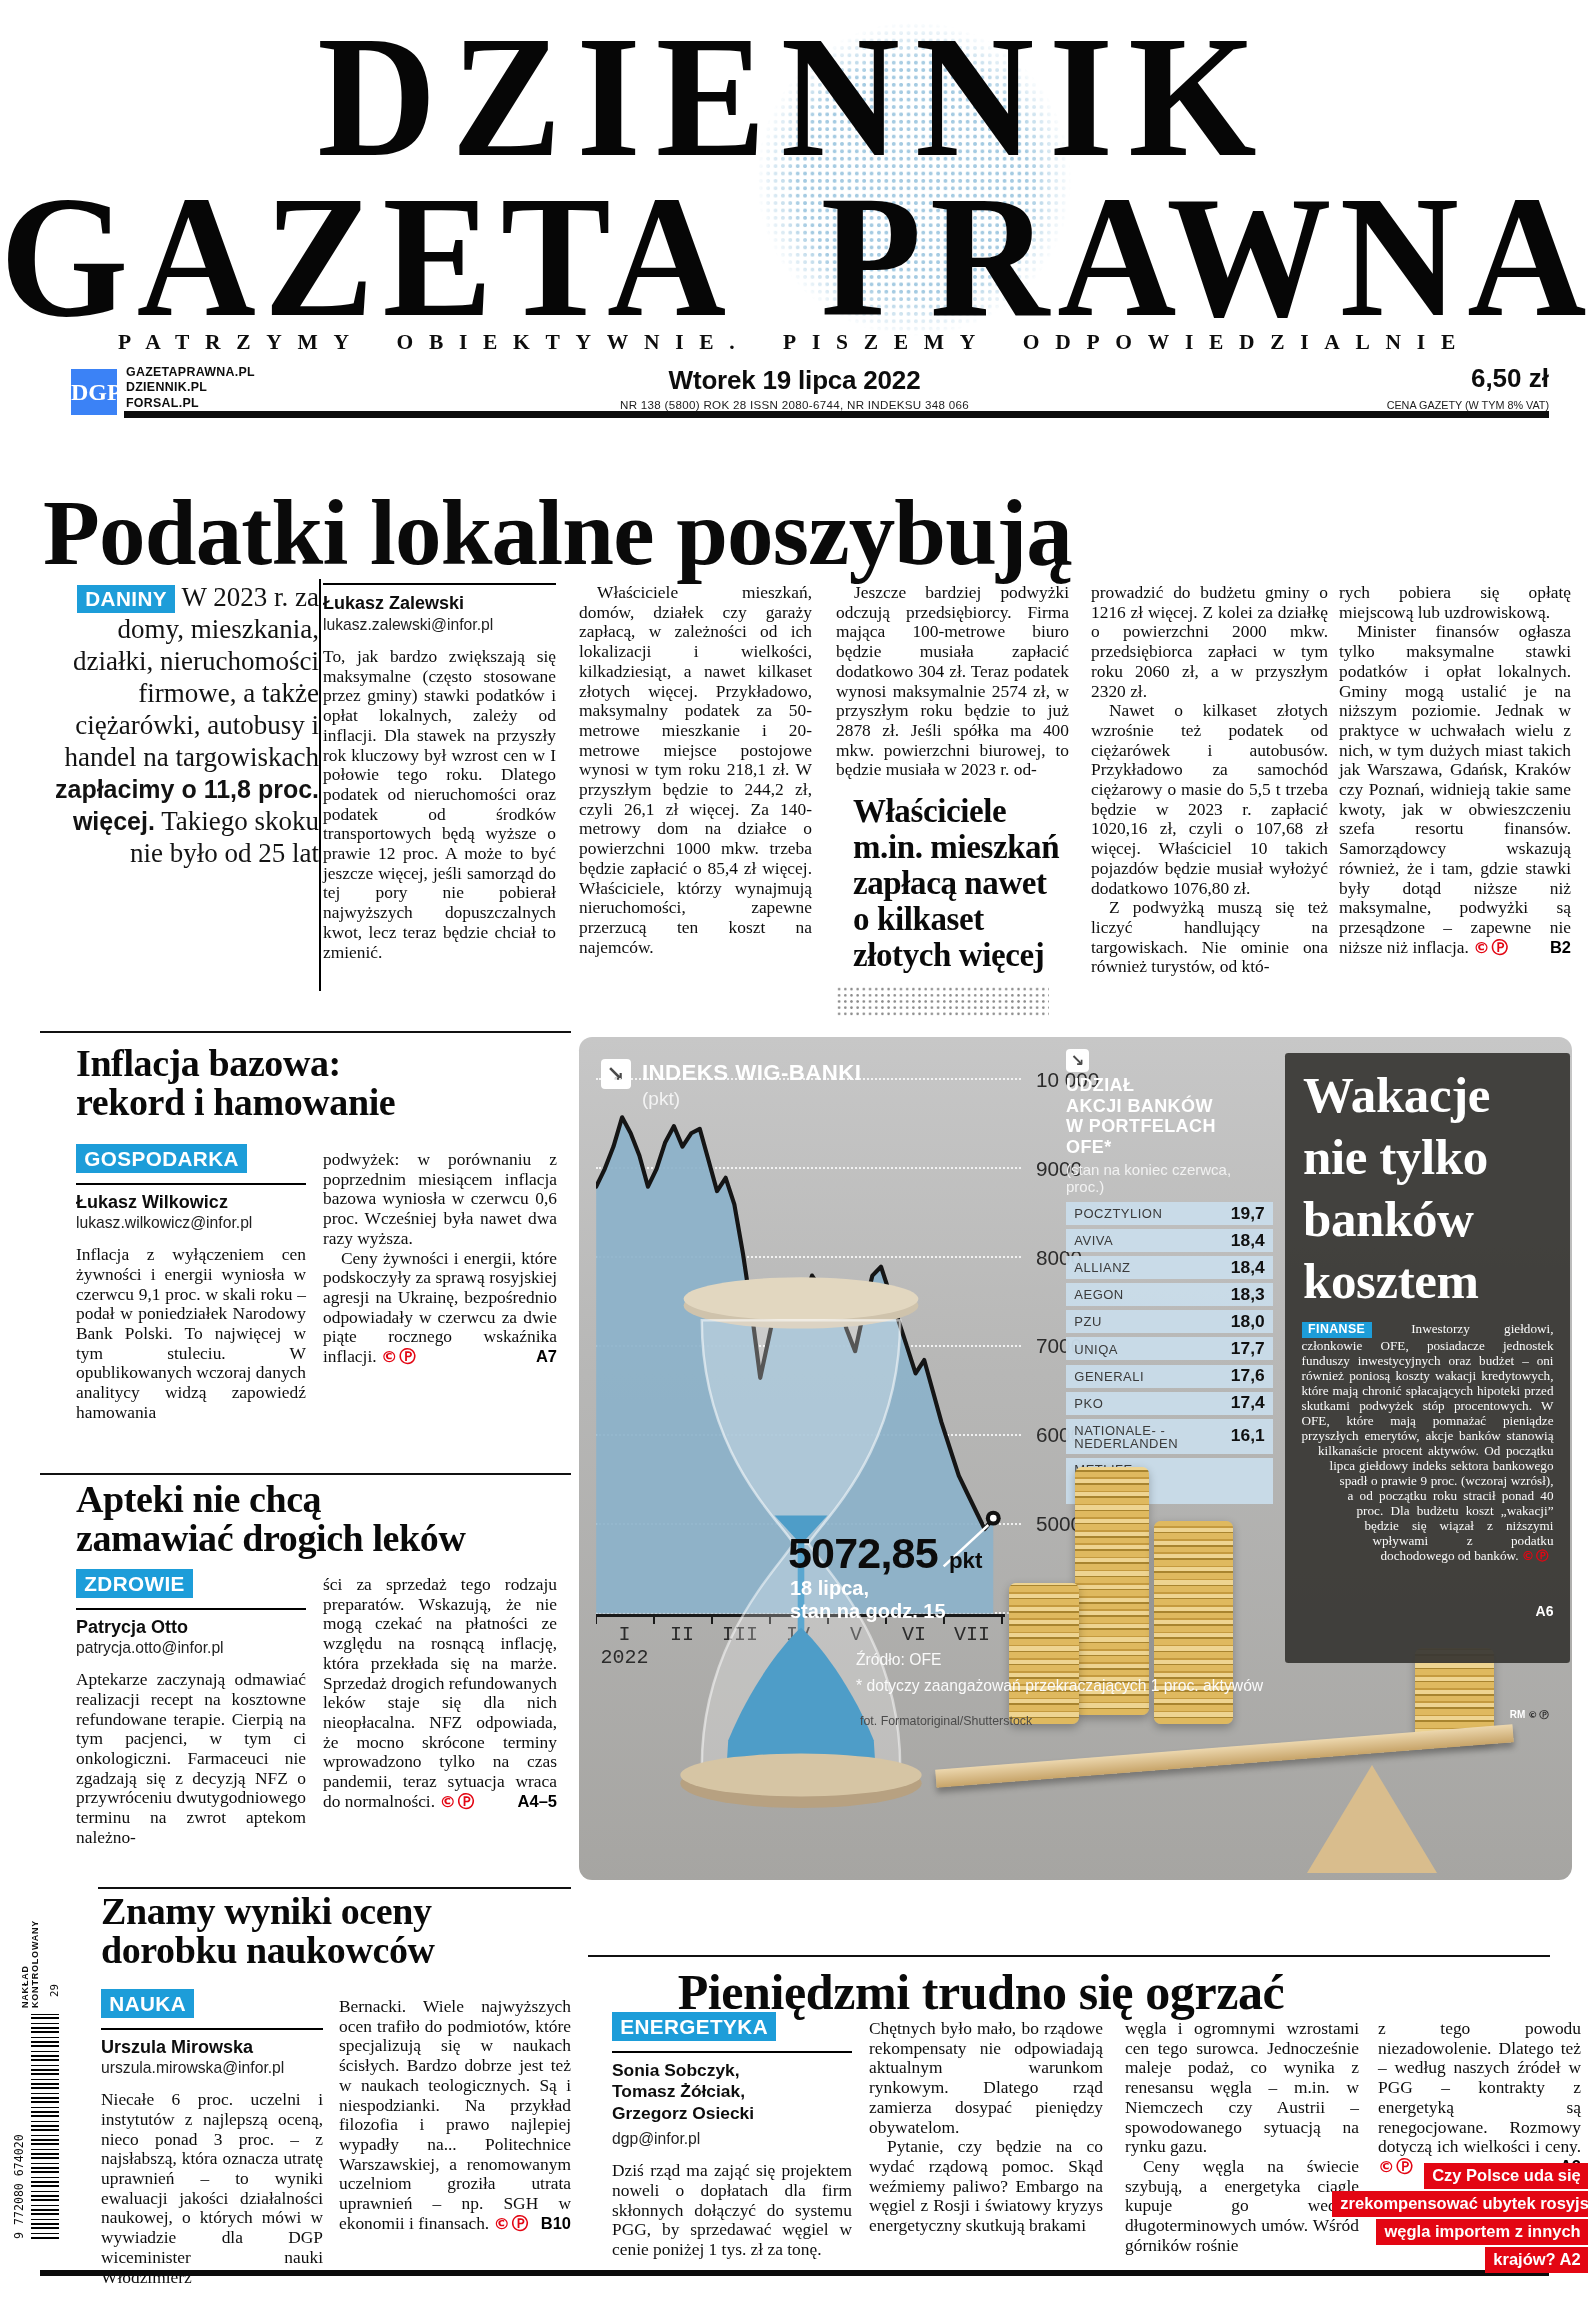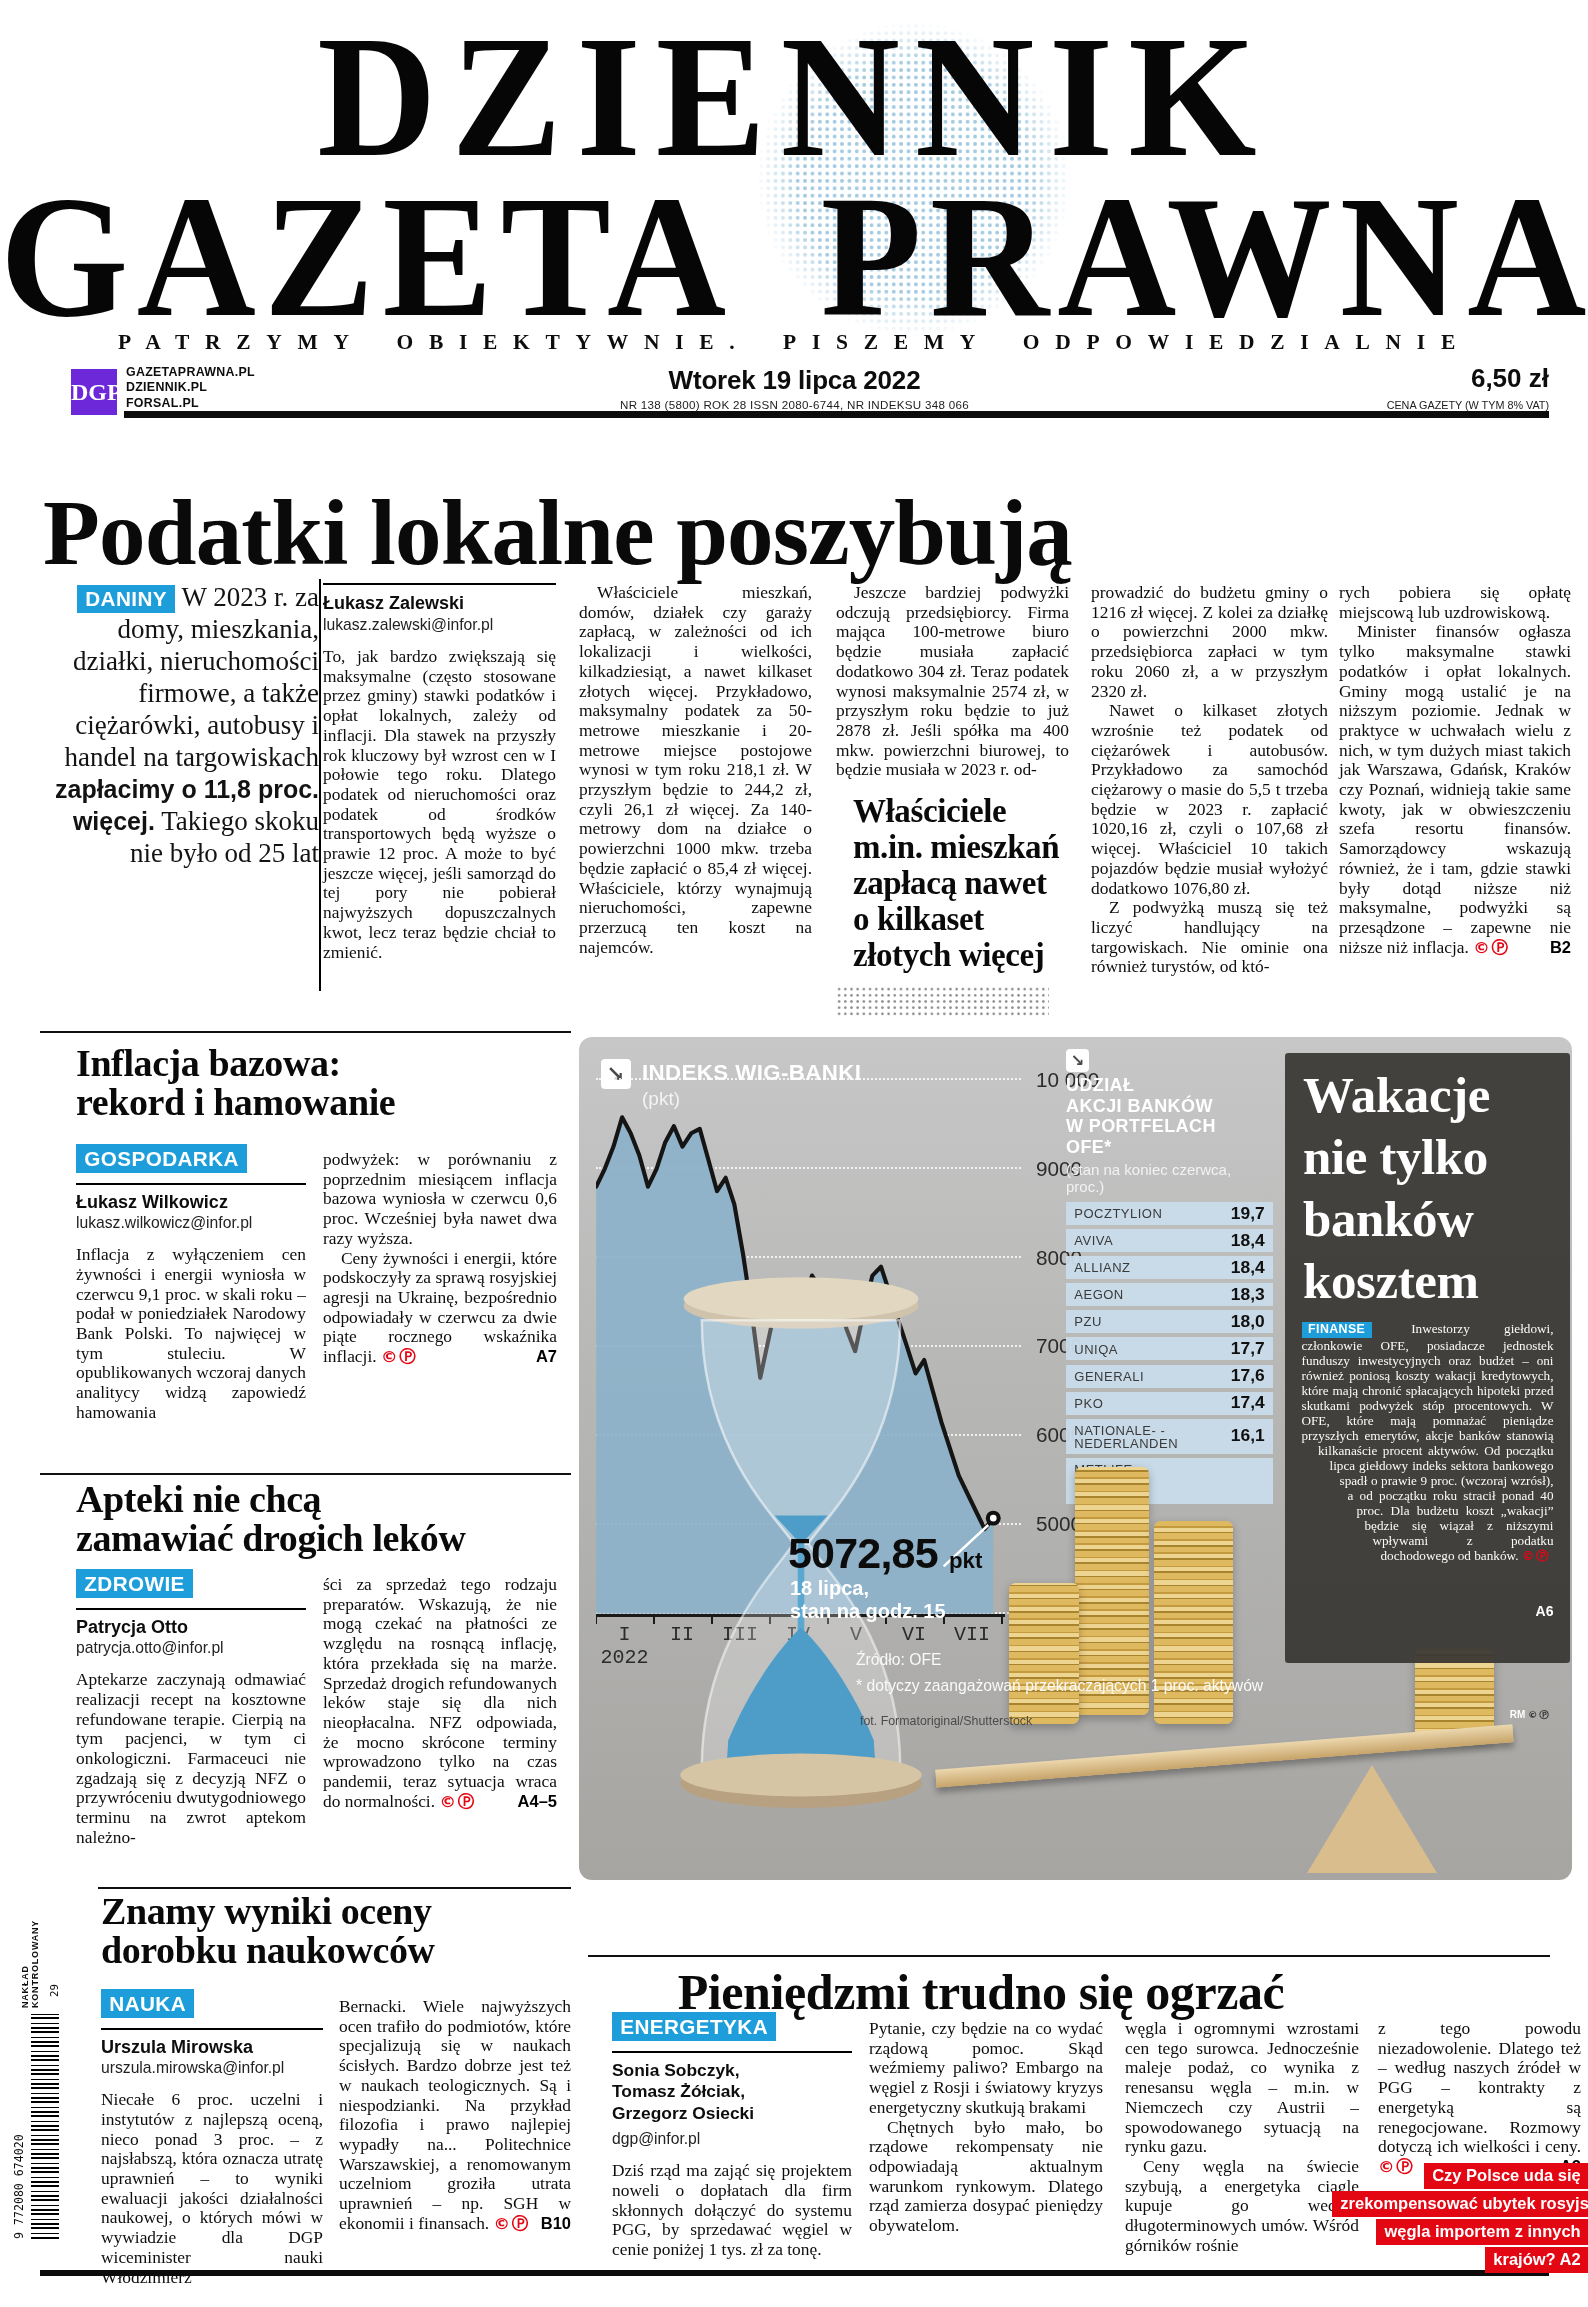--- a/index.html
+++ b/index.html
@@ -13,21 +13,21 @@
          background-size:7.4px 7.4px;opacity:.9;z-index:0;
          -webkit-mask-image:radial-gradient(circle,#000 52%,transparent 71%);
          mask-image:radial-gradient(circle,#000 52%,transparent 71%);}
   .mast-line{position:absolute;left:0;width:100%;text-align:center;font-weight:bold;
              font-size:165px;line-height:1;letter-spacing:15px;transform:scaleY(1.05);
              transform-origin:top center;z-index:1;color:#060606;white-space:nowrap;}
   .mast1{top:10px;}
   .mast2{top:170px;letter-spacing:8.3px;word-spacing:46px;}
   .tagline{position:absolute;left:0;top:330px;width:100%;text-align:center;font-weight:bold;
            font-size:21.5px;letter-spacing:15.7px;word-spacing:11.6px;z-index:1;}
-  .dgp-box{position:absolute;left:71px;top:369px;width:46px;height:46px;background:#6d28d9;
+  .dgp-box{position:absolute;left:71px;top:369px;width:46px;height:46px;background:#3b82f6;
            color:#fff;text-align:center;font-weight:bold;font-size:24px;line-height:46px;}
   .mast-urls{position:absolute;left:126px;top:365px;font-weight:bold;font-size:12.4px;
              line-height:15.3px;letter-spacing:0.3px;}
   .rule-thick{position:absolute;left:124px;top:411px;width:1425px;height:6.6px;background:#0c0c0c;}
   .m-date{position:absolute;left:0;top:365px;width:100%;text-align:center;font-weight:bold;
           font-size:26px;letter-spacing:-0.2px;}
   .m-issue{position:absolute;left:0;top:398px;width:100%;text-align:center;font-size:11.6px;
            letter-spacing:0.3px;color:#1c1c1c;}
   .m-price{position:absolute;right:40px;top:363px;font-weight:bold;font-size:26px;text-align:right;}
   .m-price-note{position:absolute;right:40px;top:399px;font-size:10.8px;color:#1c1c1c;text-align:right;}
@@ -430,22 +430,22 @@
   <div class="story-col" style="left:612px;top:2012px;width:240px;">
     <span class="tag">ENERGETYKA</span>
     <div class="tag-rule"></div>
     <div class="ene-byline">Sonia Sobczyk,</div>
     <div class="ene-byline">Tomasz Żółciak,</div>
     <div class="ene-byline">Grzegorz Osiecki</div>
     <div class="email" style="margin-top:5px;">dgp@infor.pl</div>
     <p>Dziś rząd ma zająć się projektem noweli o dopłatach dla firm skłonnych dołączyć do systemu PGG, by sprzedawać węgiel w cenie poniżej 1 tys. zł za tonę.</p>
   </div>
   <div class="story-col" style="left:869px;top:2019px;width:234px;">
+    <p>Chętnych było mało, bo rządowe rekompensaty nie odpowiadają aktualnym warunkom rynkowym. Dlatego rząd zamierza dosypać pieniędzy obywatelom.</p>
     <p>Pytanie, czy będzie na co wydać rządową pomoc. Skąd weźmiemy paliwo? Embargo na węgiel z Rosji i światowy kryzys energetyczny skutkują brakami</p>
-    <p>Chętnych było mało, bo rządowe rekompensaty nie odpowiadają aktualnym warunkom rynkowym. Dlatego rząd zamierza dosypać pieniędzy obywatelom.</p>
   </div>
   <div class="story-col" style="left:1125px;top:2019px;width:234px;">
     <p>węgla i ogromnymi wzrostami cen tego surowca. Jednocześnie maleje podaż, co wynika z renesansu węgla – m.in. w Niemczech czy Austrii – spowodowanego sytuacją na rynku gazu.</p>
     <p>Ceny węgla na świecie szybują, a energetyka ciągle kupuje go według długoterminowych umów. Wśród górników rośnie</p>
   </div>
   <div class="story-col" style="left:1378px;top:2019px;width:203px;">
     <p><span>z tego powodu niezadowolenie. Dlatego też – według naszych źródeł w PGG – kontrakty z energetyką są renegocjowane. Rozmowy dotyczą ich wielkości i ceny.</span>
       <span class="cp">©Ⓟ</span>
       <span class="ref">A2</span></p>
   </div>

